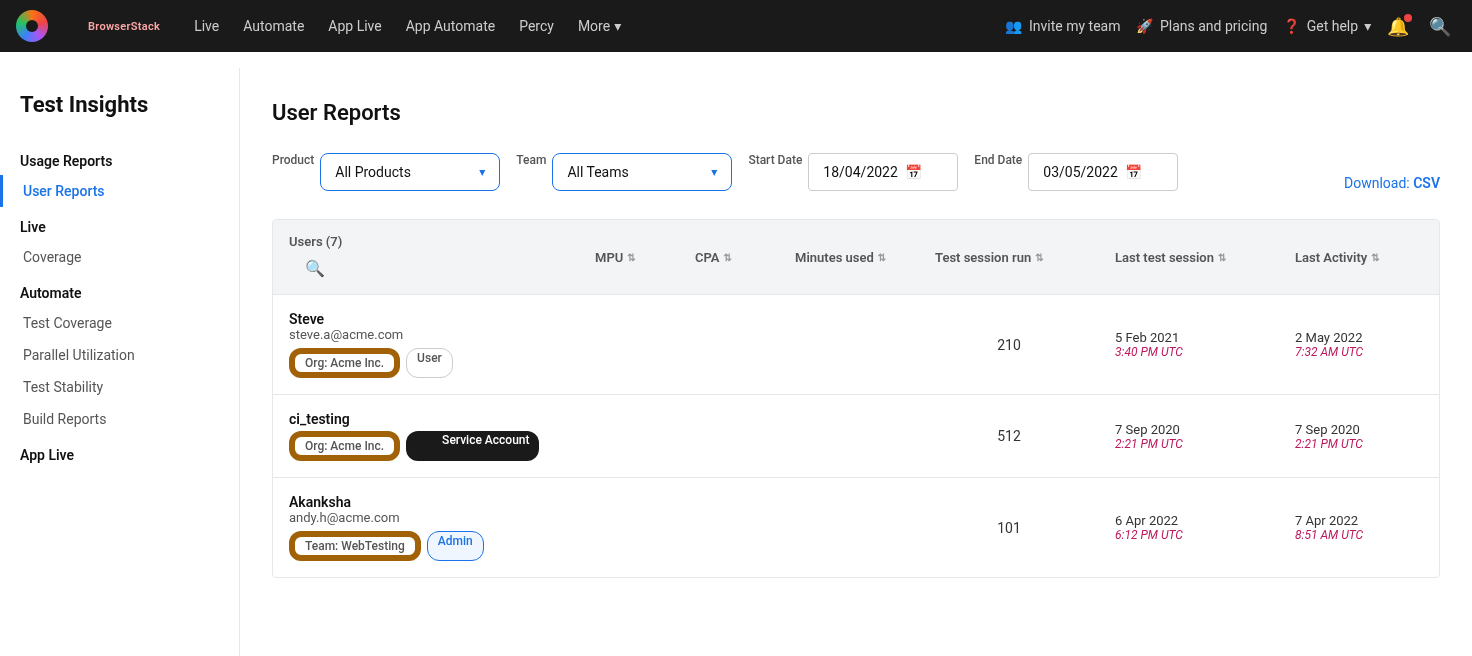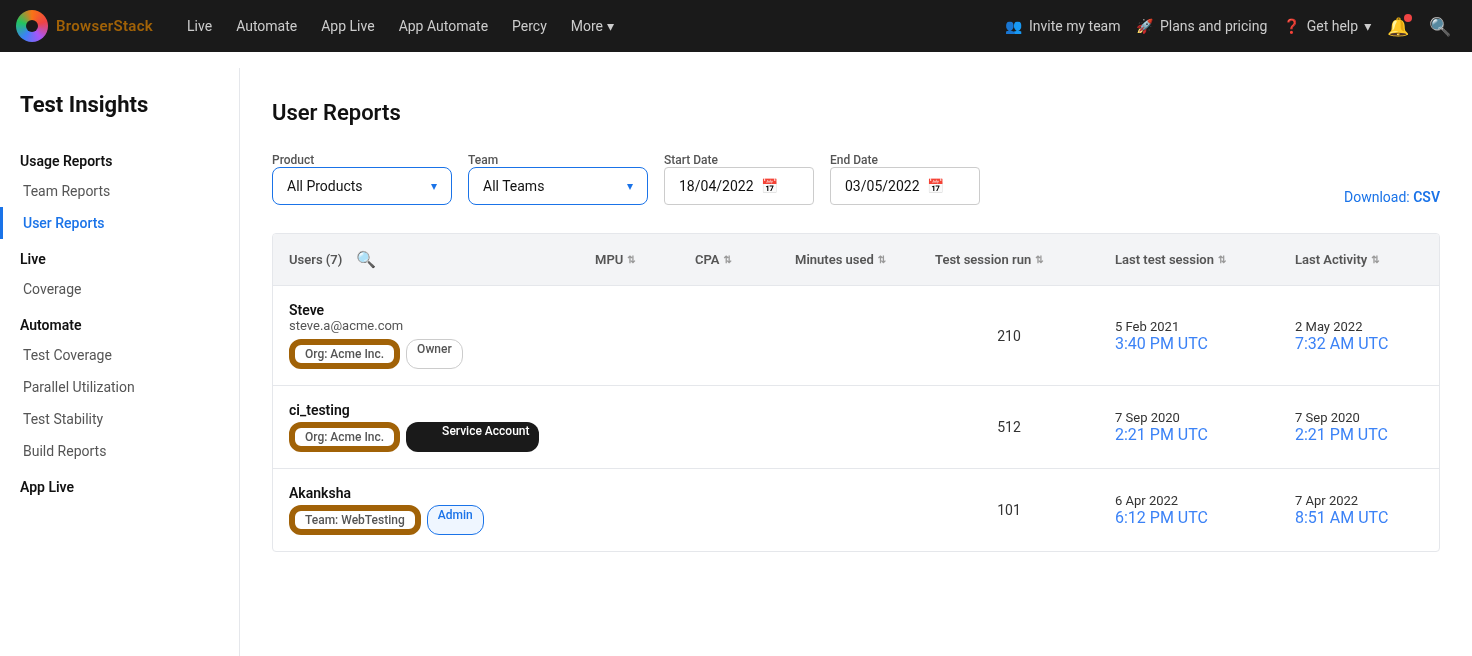--- a/index.html
+++ b/index.html
@@ -29,24 +29,25 @@
     .logo-icon::after {
       content: '';
       position: absolute;
       width: 12px; height: 12px;
       background: #1a1a1a;
       border-radius: 50%;
       top: 50%; left: 50%;
       transform: translate(-50%, -50%);
     }
     .nav-brand {
-      color: #a16207;
-      font-size: 15px;
+      color: #fca5a5;
+      font-size: 11px;
       font-weight: 600;
       letter-spacing: 0.3px;
+      margin-left: 32px;
     }
     .nav-links {
       display: flex; align-items: center; gap: 4px; flex: 1;
     }
     .nav-link {
       color: #ccc;
       padding: 6px 10px;
       border-radius: 4px;
       cursor: pointer;
       font-size: 14px;
@@ -130,21 +131,21 @@
     }
 
     
     .filters-row {
       display: flex;
       align-items: flex-end;
       gap: 16px;
       margin-bottom: 28px;
     }
     .filter-group {
-      display: flex; flex-direction: column; gap: 0;
+      display: flex; flex-direction: row; gap: 6px;
     }
     .filter-label {
       font-size: 12px;
       color: #555;
       font-weight: 500;
     }
     .filter-select {
       display: flex; align-items: center; justify-content: space-between;
       border: 1.5px solid #1a73e8;
       border-radius: 8px;
@@ -190,21 +191,21 @@
     .th {
       padding: 14px 16px;
       font-size: 13px;
       font-weight: 600;
       color: #555;
       display: flex; align-items: center; gap: 4px;
       cursor: pointer;
       user-select: none;
     }
     .th-users {
-      display: flex; align-items: center; gap: 8px;
+      display: flex; align-items: center; gap: 8px; flex-direction: column;
     }
     .sort-icon { font-size: 10px; color: #999; }
     .search-btn {
       background: none; border: none;
       cursor: pointer; color: #555;
       font-size: 16px; padding: 2px 6px;
     }
     .table-row {
       display: grid;
       grid-template-columns: 2fr 100px 100px 140px 180px 180px 160px;
@@ -249,22 +250,23 @@
     .badge-admin {
       border: 1px solid #1a73e8;
       color: #1a73e8;
       background: #eff6ff;
     }
     .date-cell {
       font-size: 13px;
       color: #333;
     }
     .date-cell .time {
-      color: #3b82f6;
-      font-size: 16px;
+      color: #be185d;
+      font-size: 12px;
+      font-style: italic;
     }
   </style>
 </head>
 <body>
 
 <nav class="top-nav">
   <div class="nav-logo">
     <div class="logo-icon"></div>
     <span class="nav-brand">BrowserStack</span>
   </div>
@@ -300,21 +302,20 @@
     <div class="search-icon-nav">🔍</div>
   </div>
 </nav>
 
 <div class="app-container">
 
   <aside class="sidebar">
     <div class="sidebar-title">Test Insights</div>
 
     <div class="sidebar-section-label">Usage Reports</div>
-    <div class="sidebar-item">Team Reports</div>
     <div class="sidebar-item active section-active">User Reports</div>
 
     <div class="sidebar-section-label">Live</div>
     <div class="sidebar-item">Coverage</div>
 
     <div class="sidebar-section-label">Automate</div>
     <div class="sidebar-item">Test Coverage</div>
     <div class="sidebar-item">Parallel Utilization</div>
     <div class="sidebar-item">Test Stability</div>
     <div class="sidebar-item">Build Reports</div>
@@ -398,21 +399,21 @@
           <span class="sort-icon">⇅</span>
         </div>
       </div>
 
       <div class="table-row">
         <div class="td">
           <div class="user-name">Steve</div>
           <div class="user-email">steve.a@acme.com</div>
           <div class="badges">
             <span class="badge badge-outline">Org: Acme Inc.</span>
-            <span class="badge badge-owner">Owner</span>
+            <span class="badge badge-owner">User</span>
           </div>
         </div>
         <div class="td td-center"></div>
         <div class="td td-center"></div>
         <div class="td td-center"></div>
         <div class="td td-center">210</div>
         <div class="td">
           <div class="date-cell">
             <div>5 Feb 2021</div>
             <div class="time">3:40 PM UTC</div>
@@ -448,20 +449,21 @@
           <div class="date-cell">
             <div>7 Sep 2020</div>
             <div class="time">2:21 PM UTC</div>
           </div>
         </div>
       </div>
 
       <div class="table-row">
         <div class="td">
           <div class="user-name">Akanksha</div>
+          <div class="user-email">andy.h@acme.com</div>
           <div class="badges">
             <span class="badge badge-outline">Team: WebTesting</span>
             <span class="badge badge-admin">Admin</span>
           </div>
         </div>
         <div class="td td-center"></div>
         <div class="td td-center"></div>
         <div class="td td-center"></div>
         <div class="td td-center">101</div>
         <div class="td">

